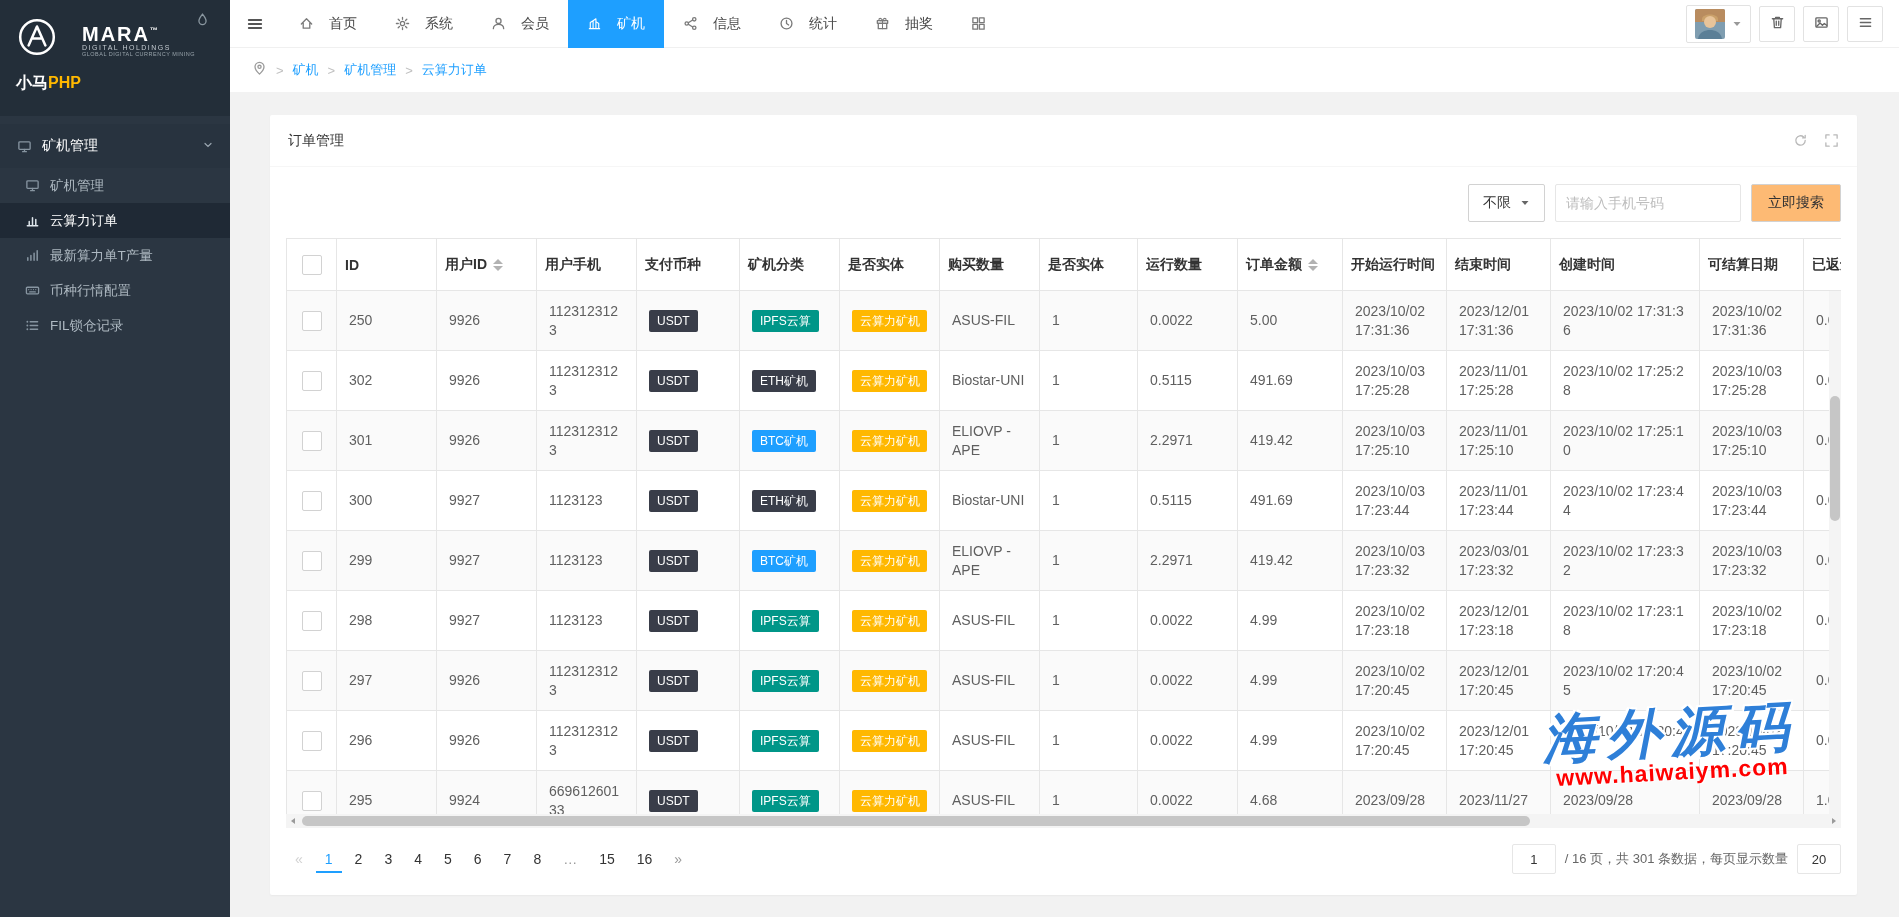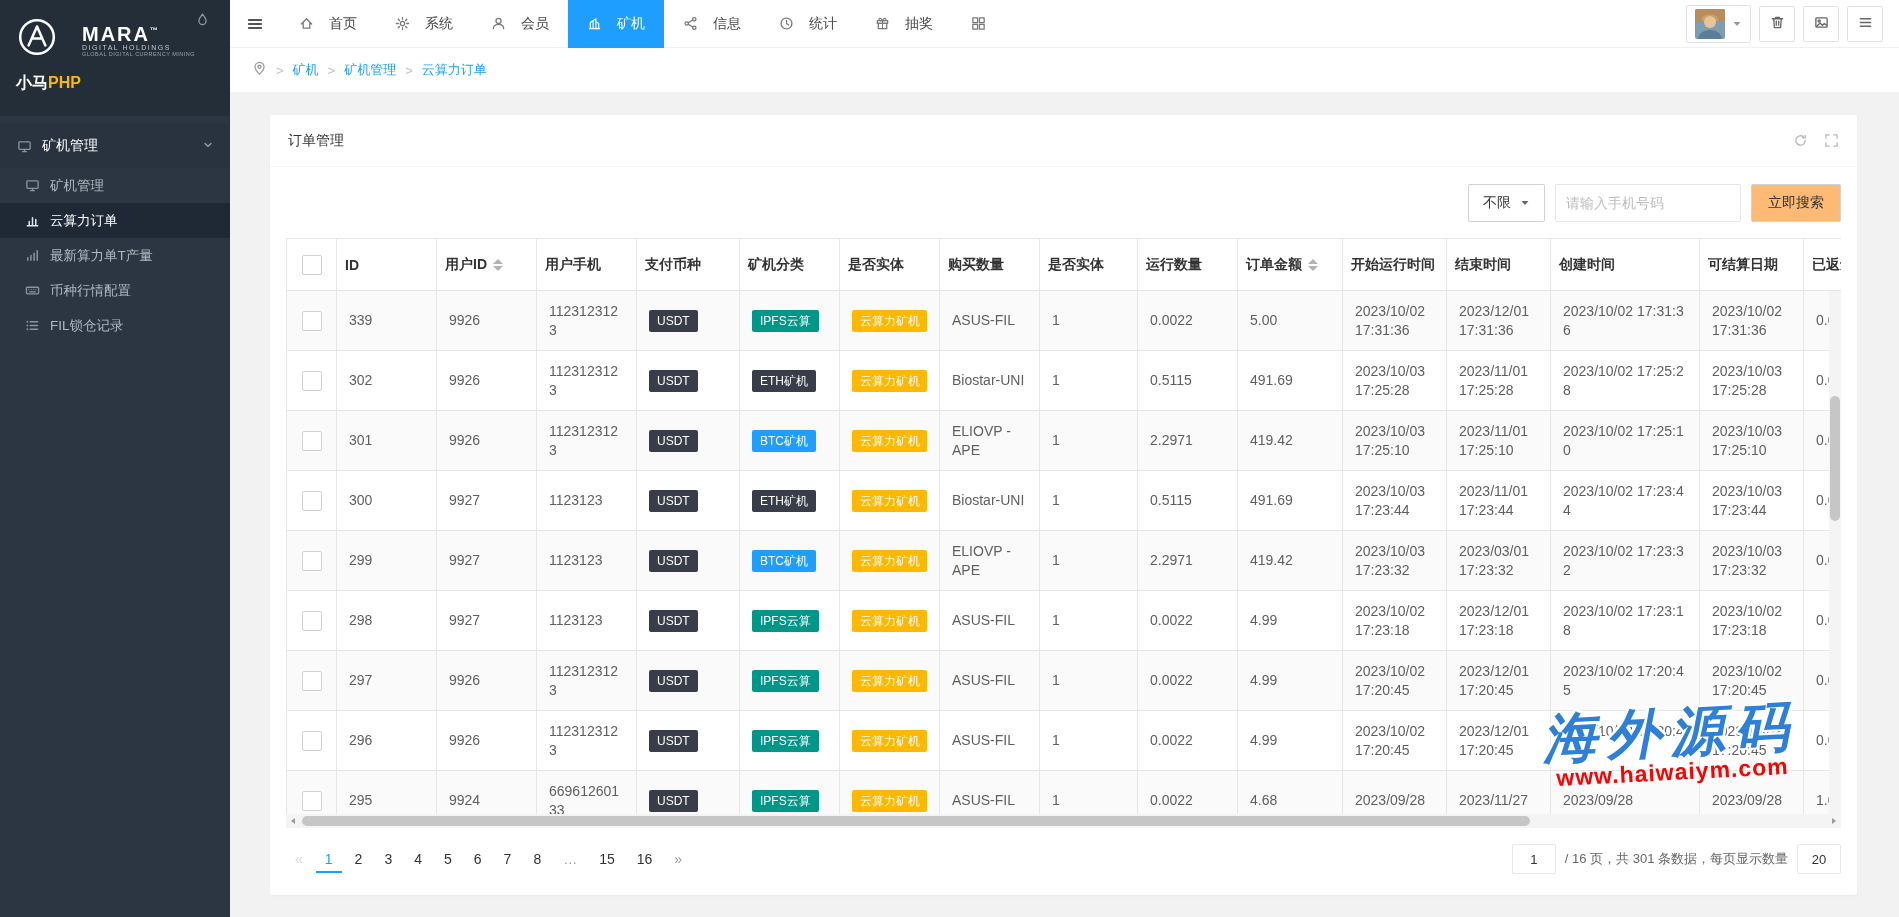--- a/index.html
+++ b/index.html
@@ -388,21 +388,21 @@
                   <th><span>创建时间</span></th>
                   <th><span>可结算日期</span></th>
                   <th><span>已返还</span></th>
                 </tr>
               </thead>
             <tbody id="table-body">
                 <tr>
                   <td class="cb-cell">
                     <div class="checkbox"></div>
                   </td>
-                  <td>339</td>
+                  <td>250</td>
                   <td>9926</td>
                   <td class="break">1123123123</td>
                   <td><span class="badge" style="background: rgb(57, 61, 73);">USDT</span></td>
                   <td><span class="badge" style="background: rgb(0, 150, 136);">IPFS云算</span></td>
                   <td><span class="badge" style="background: rgb(255, 184, 0);">云算力矿机</span></td>
                   <td>ASUS-FIL</td>
                   <td>1</td>
                   <td>0.0022</td>
                   <td>5.00</td>
                   <td>2023/10/02 17:31:36</td>

